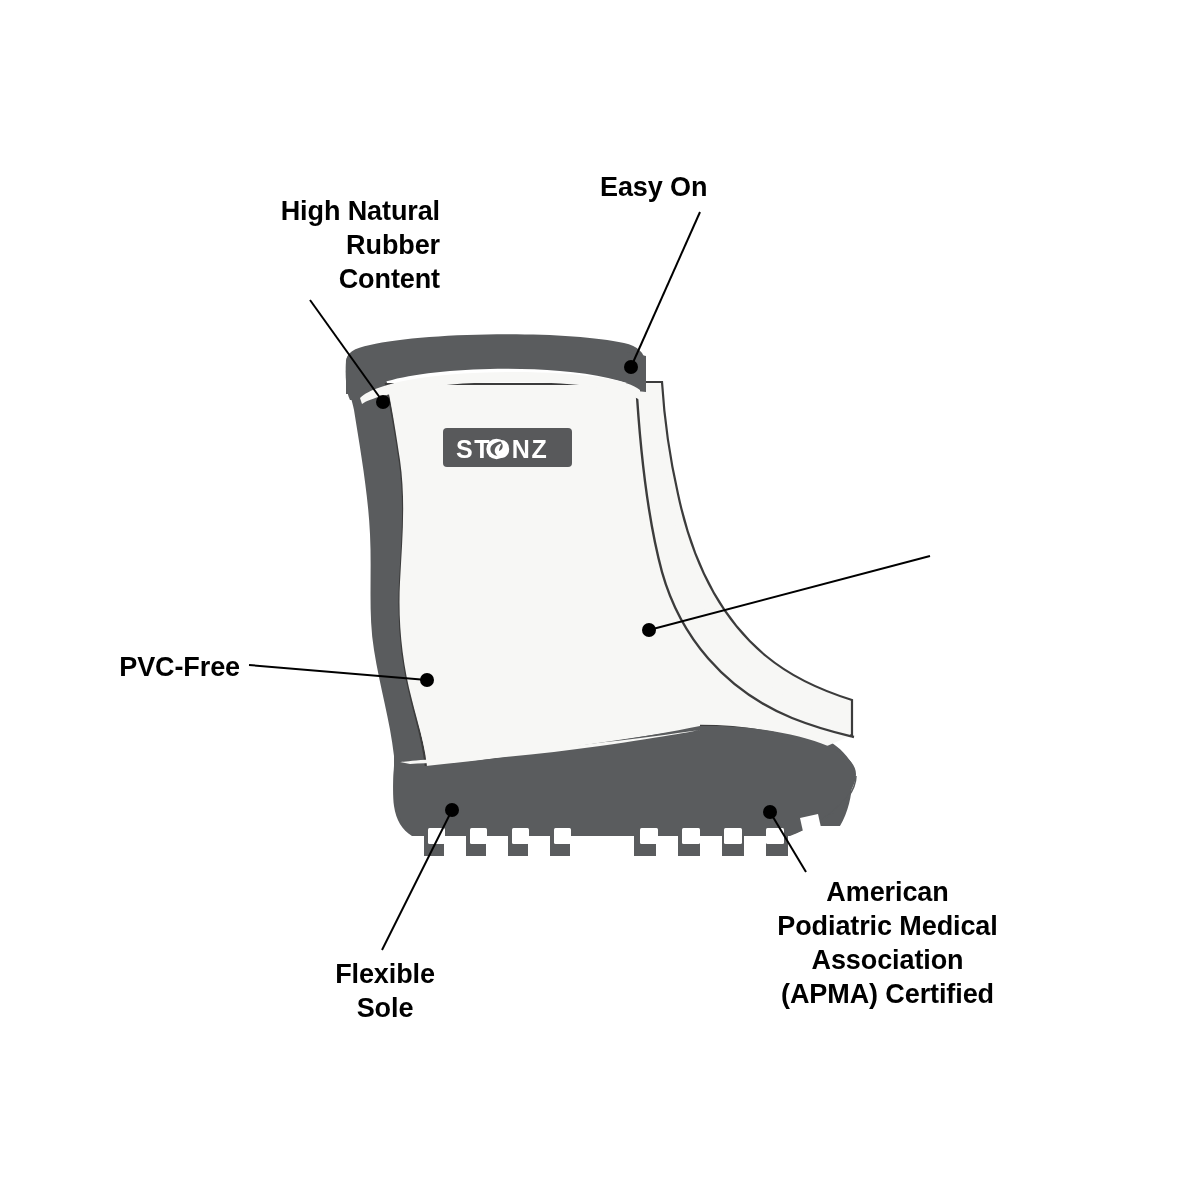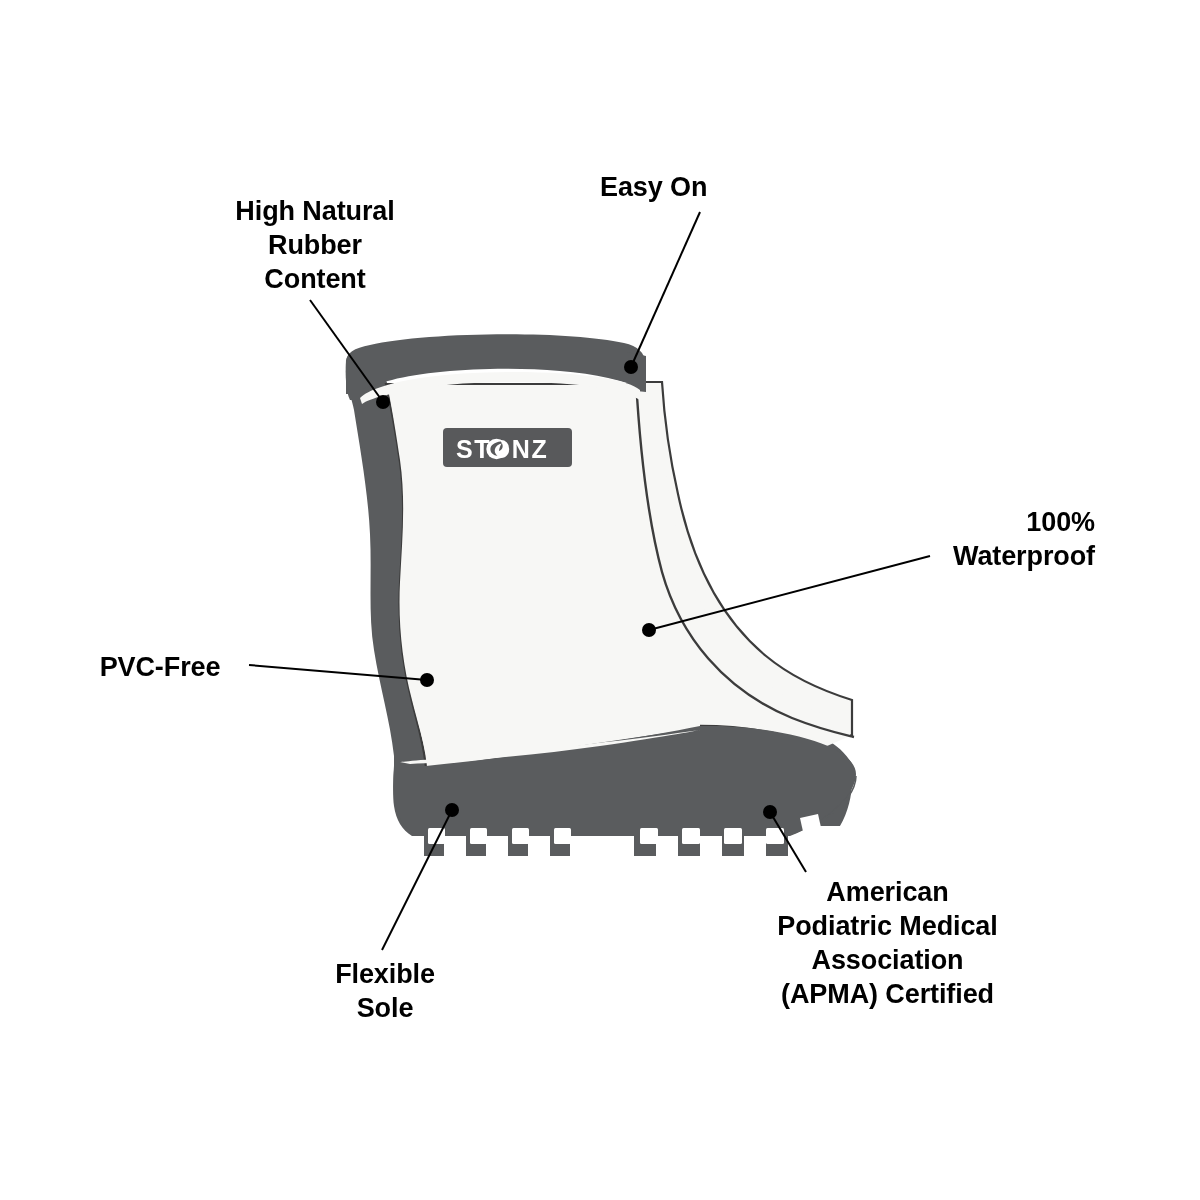--- a/index.html
+++ b/index.html
@@ -36,42 +36,42 @@
     font-weight: bold;
     color: #000000;
     line-height: 1.26;
     white-space: pre-line;
     letter-spacing: -0.1px;
   }
   #label-high-rubber {
     left: 190px;
     top: 194px;
     width: 250px;
-    text-align: center;
+    text-align: right;
     font-size: 27px;
   }
   #label-easy-on {
     left: 600px;
     top: 170px;
     width: 250px;
     text-align: left;
     font-size: 27px;
   }
   #label-waterproof {
     left: 840px;
     top: 505px;
     width: 255px;
     text-align: right;
     font-size: 27px;
   }
   #label-pvc-free {
     left: 80px;
     top: 650px;
     width: 160px;
-    text-align: center;
+    text-align: right;
     font-size: 27px;
   }
   #label-flexible-sole {
     left: 260px;
     top: 957px;
     width: 250px;
     text-align: center;
     font-size: 27px;
   }
   #label-apma {
@@ -292,22 +292,20 @@
       </g>
     </svg>
   </div>
 
   <div class="callout-label" id="label-high-rubber">High Natural
 Rubber
 Content</div>
 
   <div class="callout-label" id="label-easy-on">Easy On</div>
 
-  <div class="callout-label" id="label-waterproof">100%
-Waterproof</div>
 
   <div class="callout-label" id="label-pvc-free">PVC-Free</div>
 
   <div class="callout-label" id="label-flexible-sole">Flexible
 Sole</div>
 
   <div class="callout-label" id="label-apma">American
 Podiatric Medical
 Association
 (APMA) Certified</div>

